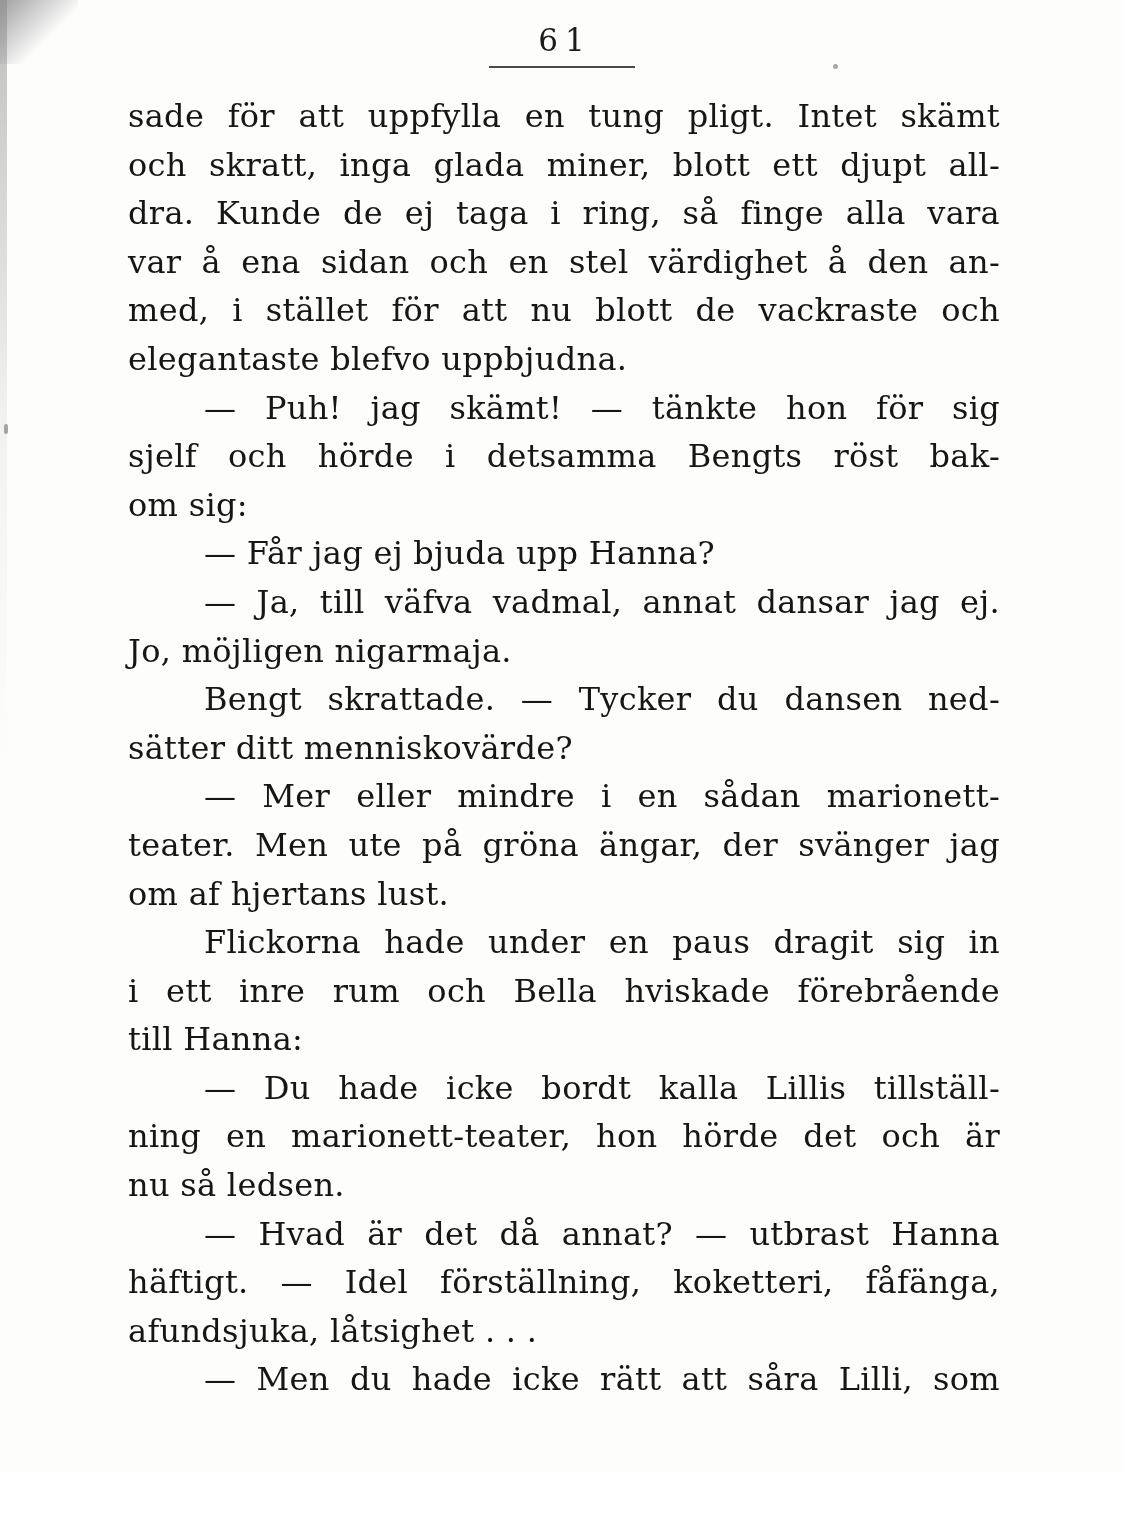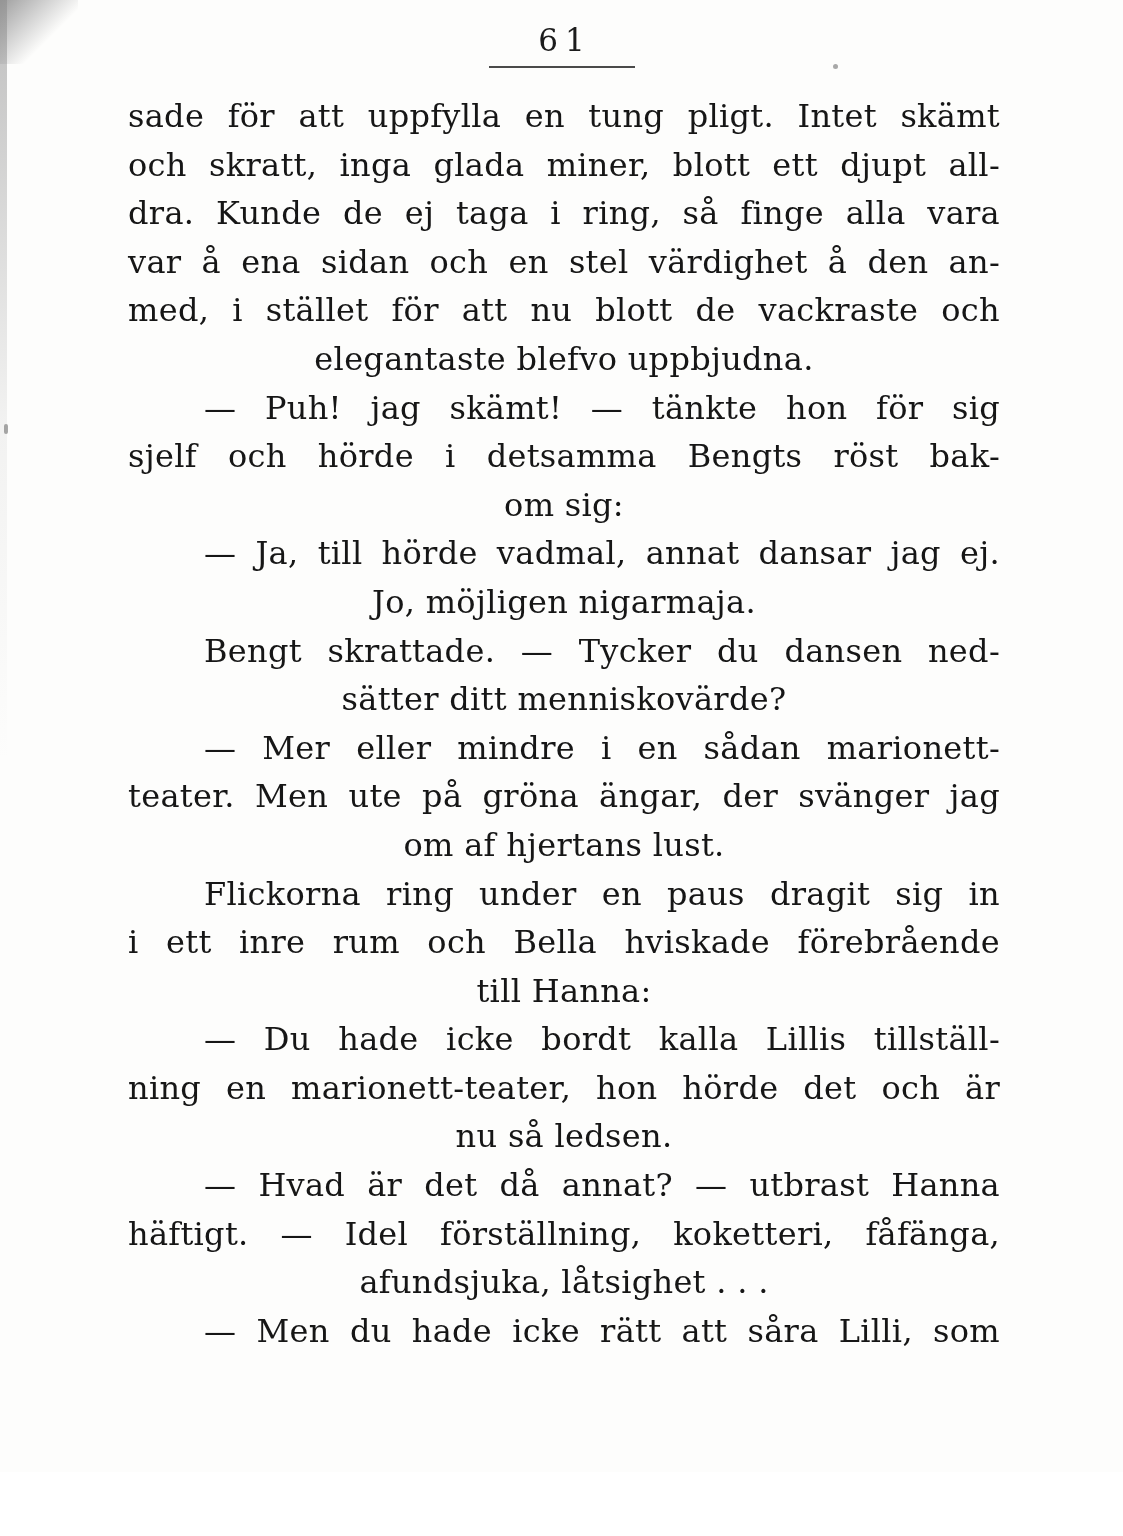--- a/index.html
+++ b/index.html
@@ -65,21 +65,21 @@
     top: 92px;
     left: 128px;
     width: 872px;
     font-size: 32px;
     letter-spacing: 0.3px;
   }
   .line {
     line-height: 48.6px;
     min-height: 48.6px;
     white-space: nowrap; 
-    text-align: center;
+    text-align: left;
   }
   .line.justify {
     white-space: normal;
     text-align: justify;
     text-align-last: justify;
     -moz-text-align-last: justify;
   }
   .line.indent {
     text-indent: 76px;
   }
@@ -101,28 +101,29 @@
   <main class="text-body">
       <div class="line justify">sade för att uppfylla en tung pligt. Intet skämt</div>
       <div class="line justify">och skratt, inga glada miner, blott ett djupt all-</div>
       <div class="line justify">dra. Kunde de ej taga i ring, så finge alla vara</div>
       <div class="line justify">var å ena sidan och en stel värdighet å den an-</div>
       <div class="line justify">med, i stället för att nu blott de vackraste och</div>
       <div class="line">elegantaste blefvo uppbjudna.</div>
       <div class="line justify indent">— Puh! jag skämt! — tänkte hon för sig</div>
       <div class="line justify">sjelf och hörde i detsamma Bengts röst bak-</div>
       <div class="line">om sig:</div>
-      <div class="line justify indent">— Ja, till hörde vadmal, annat dansar jag ej.</div>
+      <div class="line indent">— Får jag ej bjuda upp Hanna?</div>
+      <div class="line justify indent">— Ja, till väfva vadmal, annat dansar jag ej.</div>
       <div class="line">Jo, möjligen nigarmaja.</div>
       <div class="line justify indent">Bengt skrattade. — Tycker du dansen ned-</div>
       <div class="line">sätter ditt menniskovärde?</div>
       <div class="line justify indent">— Mer eller mindre i en sådan marionett-</div>
       <div class="line justify">teater. Men ute på gröna ängar, der svänger jag</div>
       <div class="line">om af hjertans lust.</div>
-      <div class="line justify indent">Flickorna ring under en paus dragit sig in</div>
+      <div class="line justify indent">Flickorna hade under en paus dragit sig in</div>
       <div class="line justify">i ett inre rum och Bella hviskade förebrående</div>
       <div class="line">till Hanna:</div>
       <div class="line justify indent">— Du hade icke bordt kalla Lillis tillställ-</div>
       <div class="line justify">ning en marionett-teater, hon hörde det och är</div>
       <div class="line">nu så ledsen.</div>
       <div class="line justify indent">— Hvad är det då annat? — utbrast Hanna</div>
       <div class="line justify">häftigt. — Idel förställning, koketteri, fåfänga,</div>
       <div class="line">afundsjuka, låtsighet . . .</div>
       <div class="line justify indent">— Men du hade icke rätt att såra Lilli, som</div>
     </main>

